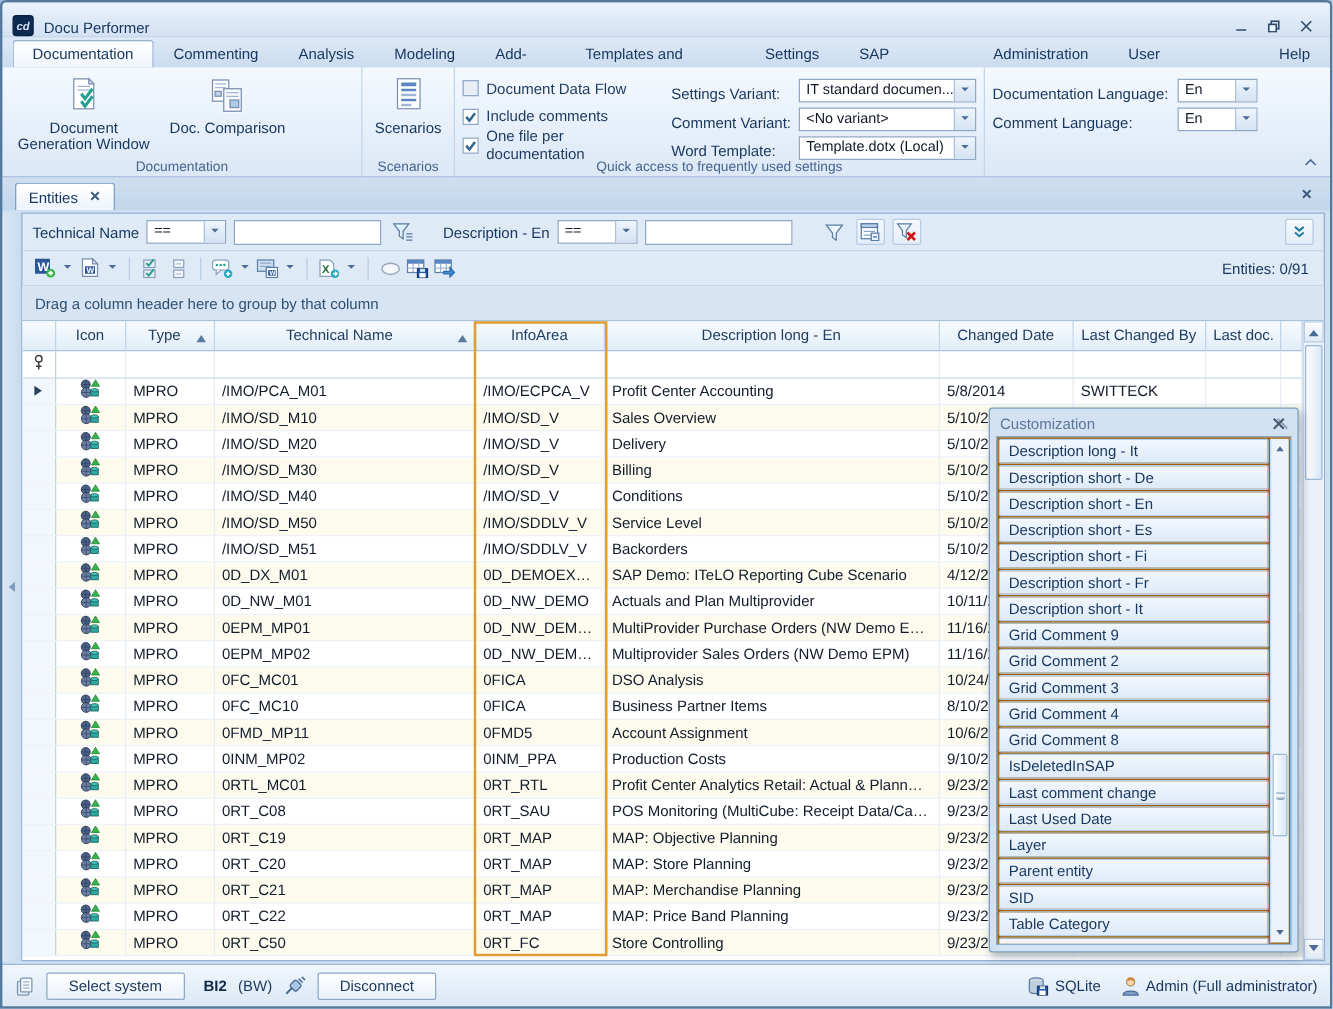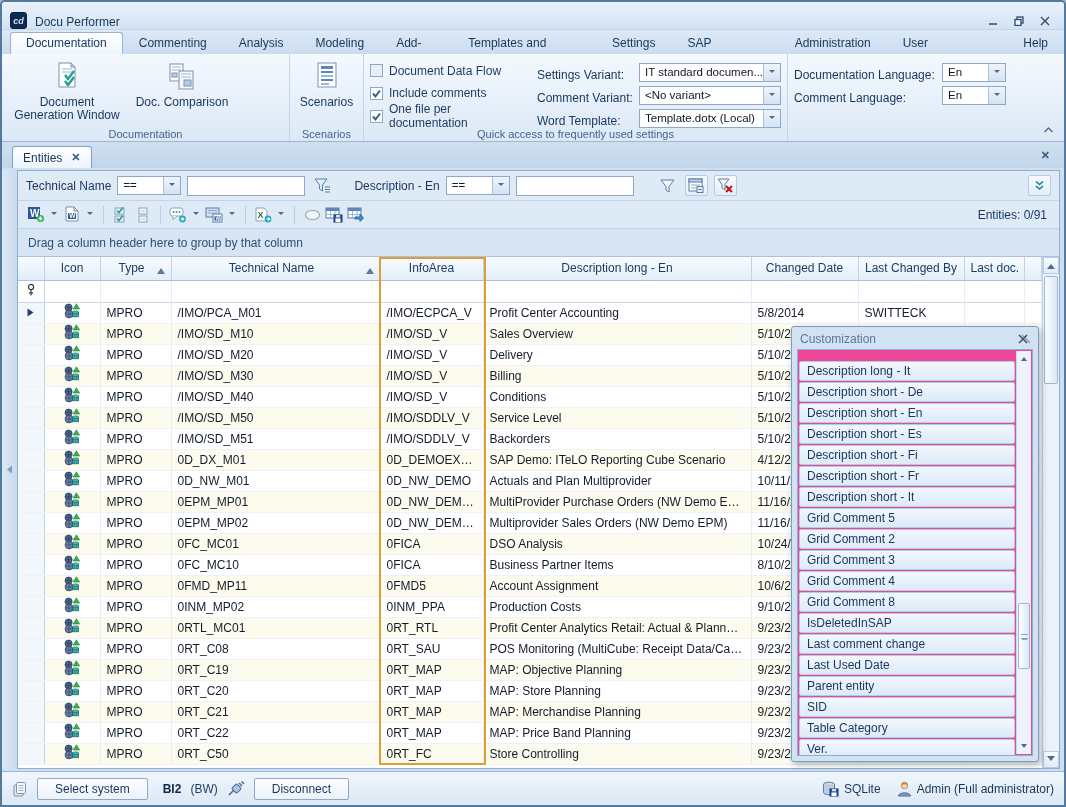--- a/index.html
+++ b/index.html
@@ -100,21 +100,21 @@
   .vscroll .sbtn{position:absolute;left:0;right:0;height:17px;display:flex;align-items:center;justify-content:center;background:linear-gradient(#fafcfe,#dfeaf6);border:1px solid #b7cbe2}
   .vscroll .sbtn.down{bottom:0}
   .vscroll .thumb{position:absolute;left:1px;right:1px;top:19px;height:108px;background:linear-gradient(90deg,#fdfeff,#d9e7f5);border:1px solid #9db8d6;border-radius:2px}
   .col-highlight{position:absolute;left:361px;width:107px;top:28px;bottom:3px;border:2px solid #df9d32;pointer-events:none;z-index:5}
 
   
   .custpanel{position:absolute;left:789px;top:324px;width:248px;height:436px;z-index:10;
     background:#d3e2f3;border:1px solid #7d9cbf;border-radius:3px;box-shadow:2px 3px 7px rgba(10,30,60,.3);
     padding:2px 5px 5px 5px;display:flex;flex-direction:column}
   .cust-title{height:20px;display:flex;align-items:center;justify-content:space-between;color:#5d7795;padding:0 3px}
-  .cust-list{flex:1;background:#ec4899;border:1px solid #8fafd0;position:relative;overflow:hidden;padding:11px 17px 0 1px}
+  .cust-list{flex:1;background:#a16207;border:1px solid #8fafd0;position:relative;overflow:hidden;padding:1px 17px 0 1px}
   .cust-item{height:20px;line-height:18px;padding:0 7px;margin-bottom:0;
     background:linear-gradient(#f2f7fd,#ddeaf8);border:1px solid #b3cbe4;border-radius:2px;color:#17365c;
     white-space:nowrap;overflow:hidden}
   .cust-item + .cust-item{margin-top:1px}
   .cust-scroll{position:absolute;top:1px;right:1px;bottom:1px;width:15px;background:#edf3fa;border-left:1px solid #c9d9ea}
   .cust-scroll .sbtn{position:absolute;left:0;right:0;height:15px;display:flex;align-items:center;justify-content:center}
   .cust-scroll .sbtn.down{bottom:0}
   .cust-scroll .thumb{position:absolute;left:1px;right:1px;top:252px;height:66px;background:linear-gradient(90deg,#fdfeff,#d9e7f5);border:1px solid #9db8d6;border-radius:2px;display:flex;align-items:center;justify-content:center}
   .grip{width:7px;height:5px;border-top:1px solid #8aa5c2;border-bottom:1px solid #8aa5c2;box-shadow:0 2px 0 -1px #8aa5c2}
 
@@ -1057,28 +1057,29 @@
     </div>
     <div class="cust-list">
       <div>
           <div class="cust-item">Description long - It</div>
           <div class="cust-item">Description short - De</div>
           <div class="cust-item">Description short - En</div>
           <div class="cust-item">Description short - Es</div>
           <div class="cust-item">Description short - Fi</div>
           <div class="cust-item">Description short - Fr</div>
           <div class="cust-item">Description short - It</div>
-          <div class="cust-item">Grid Comment 5</div>
+          <div class="cust-item">Grid Comment 9</div>
           <div class="cust-item">Grid Comment 2</div>
           <div class="cust-item">Grid Comment 3</div>
           <div class="cust-item">Grid Comment 4</div>
           <div class="cust-item">Grid Comment 8</div>
           <div class="cust-item">IsDeletedInSAP</div>
           <div class="cust-item">Last comment change</div>
           <div class="cust-item">Last Used Date</div>
+          <div class="cust-item">Layer</div>
           <div class="cust-item">Parent entity</div>
           <div class="cust-item">SID</div>
           <div class="cust-item">Table Category</div>
           <div class="cust-item">Ver.</div>
         </div>
       <div class="cust-scroll">
         <span class="sbtn">
             <span class="arrow-up" style="border-width:3.5px;border-bottom-width:4.5px"></span>
           </span>
         <span class="thumb">

